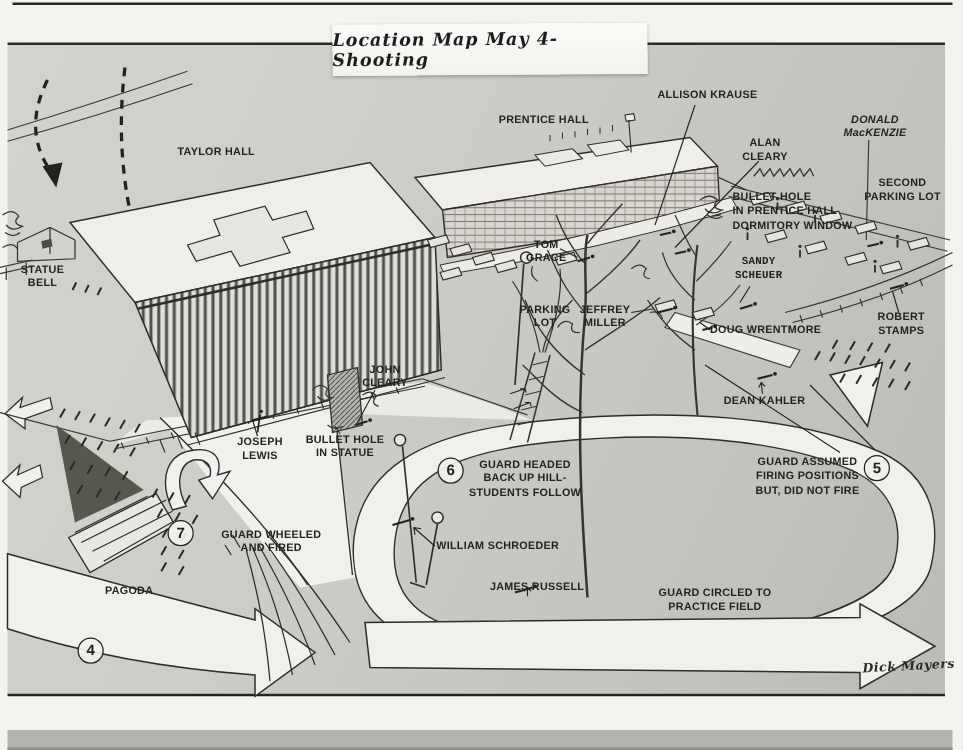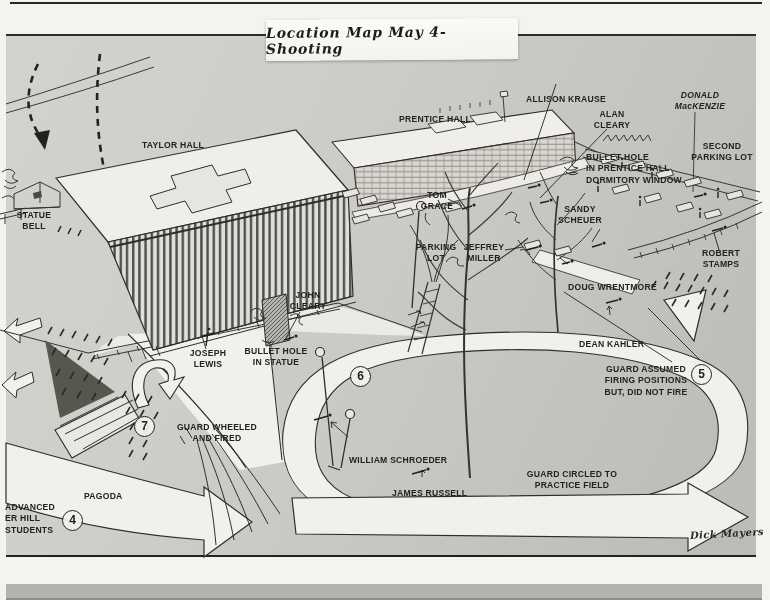--- a/index.html
+++ b/index.html
@@ -9,21 +9,21 @@
   .map-bg{position:absolute;left:6px;top:34px;width:750px;height:519px;
           background:linear-gradient(115deg,#d3d2cd 0%,#cfcec9 30%,#c9c8c3 55%,#c0bfba 85%,#bcbbb6 100%);
           border-top:2px solid #2c2c2a;border-bottom:2px solid #22221f;}
   .shadowband{position:absolute;left:6px;top:584px;width:756px;height:14px;background:#b3b2ad;
           border-bottom:3px solid #8f8e89;}
   svg.scene{position:absolute;left:0;top:0;z-index:2;}
   .lbl{position:absolute;z-index:3;font-size:8.6px;line-height:1.32;letter-spacing:.25px;
        color:#23221f;white-space:pre-line;text-align:center;font-weight:bold;
        font-family:"Liberation Sans",sans-serif;}
   .lbl.la{text-align:left;}
-  .lbl.nw{white-space:nowrap;margin-top:24px;}
+  .lbl.nw{white-space:nowrap;}
   .num{position:absolute;z-index:4;width:19px;height:19px;border:1.8px solid #23221f;border-radius:50%;
        background:rgba(242,241,237,.92);font:bold 12px/19px "Liberation Sans",sans-serif;
        text-align:center;color:#23221f;}
   .title-strip{position:absolute;left:266px;top:19px;width:252px;height:41px;z-index:5;
        background:linear-gradient(180deg,#fbfaf7,#f3f2ee);box-shadow:0 1px 3px rgba(0,0,0,.3);
        transform:rotate(-.4deg);display:flex;align-items:center;justify-content:center;
        font:italic 600 14px "DejaVu Serif",serif;letter-spacing:.8px;color:#1d1c1a;}
   .signature{position:absolute;left:690px;top:528px;z-index:4;transform:rotate(-3deg);
        font:italic bold 10px "DejaVu Serif",serif;letter-spacing:.4px;color:#2a2927;}
 </style>
@@ -234,49 +234,49 @@
 CLEARY</div>
   <div class="lbl" style="left:688px;top:141px;width:68px;">SECOND
 PARKING LOT</div>
   <div class="lbl la" style="left:586px;top:152px;width:106px;">BULLET HOLE
 IN PRENTICE HALL
 DORMITORY WINDOW</div>
   <div class="lbl" style="left:417px;top:190px;width:40px;">TOM
 GRACE</div>
   <div class="lbl" style="left:10px;top:210px;width:48px;">STATUE
 BELL</div>
-  <div class="lbl" style="left:553px;top:204px;width:54px;">SANDY
+  <div class="lbl" style="left:580px;top:204px;width:54px;font-family:Liberation Mono, monospace;">SANDY
 SCHEUER</div>
   <div class="lbl" style="left:410px;top:242px;width:52px;">PARKING
 LOT</div>
   <div class="lbl" style="left:458px;top:242px;width:52px;">JEFFREY
 MILLER</div>
   <div class="lbl nw la" style="left:568px;top:258px;">DOUG WRENTMORE</div>
   <div class="lbl" style="left:696px;top:248px;width:50px;">ROBERT
 STAMPS</div>
   <div class="lbl" style="left:284px;top:290px;width:48px;">JOHN
 CLEARY</div>
   <div class="lbl nw la" style="left:579px;top:315px;">DEAN KAHLER</div>
   <div class="lbl" style="left:183px;top:348px;width:50px;">JOSEPH
 LEWIS</div>
   <div class="lbl" style="left:240px;top:346px;width:72px;">BULLET HOLE
 IN STATUE</div>
+  <div class="lbl" style="left:372px;top:366px;width:96px;">GUARD HEADED
+BACK UP HILL-
+STUDENTS FOLLOW</div>
   <div class="lbl" style="left:600px;top:364px;width:92px;">GUARD ASSUMED
 FIRING POSITIONS
 BUT, DID NOT FIRE</div>
   <div class="lbl" style="left:160px;top:422px;width:90px;margin-left:12px;">GUARD WHEELED
 AND FIRED</div>
   <div class="lbl nw la" style="left:349px;top:431px;">WILLIAM SCHROEDER</div>
   <div class="lbl nw la" style="left:84px;top:467px;">PAGODA</div>
   <div class="lbl nw la" style="left:392px;top:464px;text-align:center;">JAMES RUSSELL</div>
   <div class="lbl" style="left:520px;top:469px;width:104px;">GUARD CIRCLED TO
 PRACTICE FIELD</div>
-  <div class="lbl la" style="left:5px;top:502px;width:62px;">ADVANCED
-ER HILL
-STUDENTS</div>
 
   <div class="num" style="left:62px;top:510px;">4</div>
   <div class="num" style="left:691px;top:364px;">5</div>
   <div class="num" style="left:350px;top:366px;">6</div>
   <div class="num" style="left:134px;top:416px;">7</div>
 
   <div class="title-strip">Location Map  May 4- Shooting</div>
   <div class="signature">Dick Mayers</div>
   <div class="shadowband"></div>
 </div>

